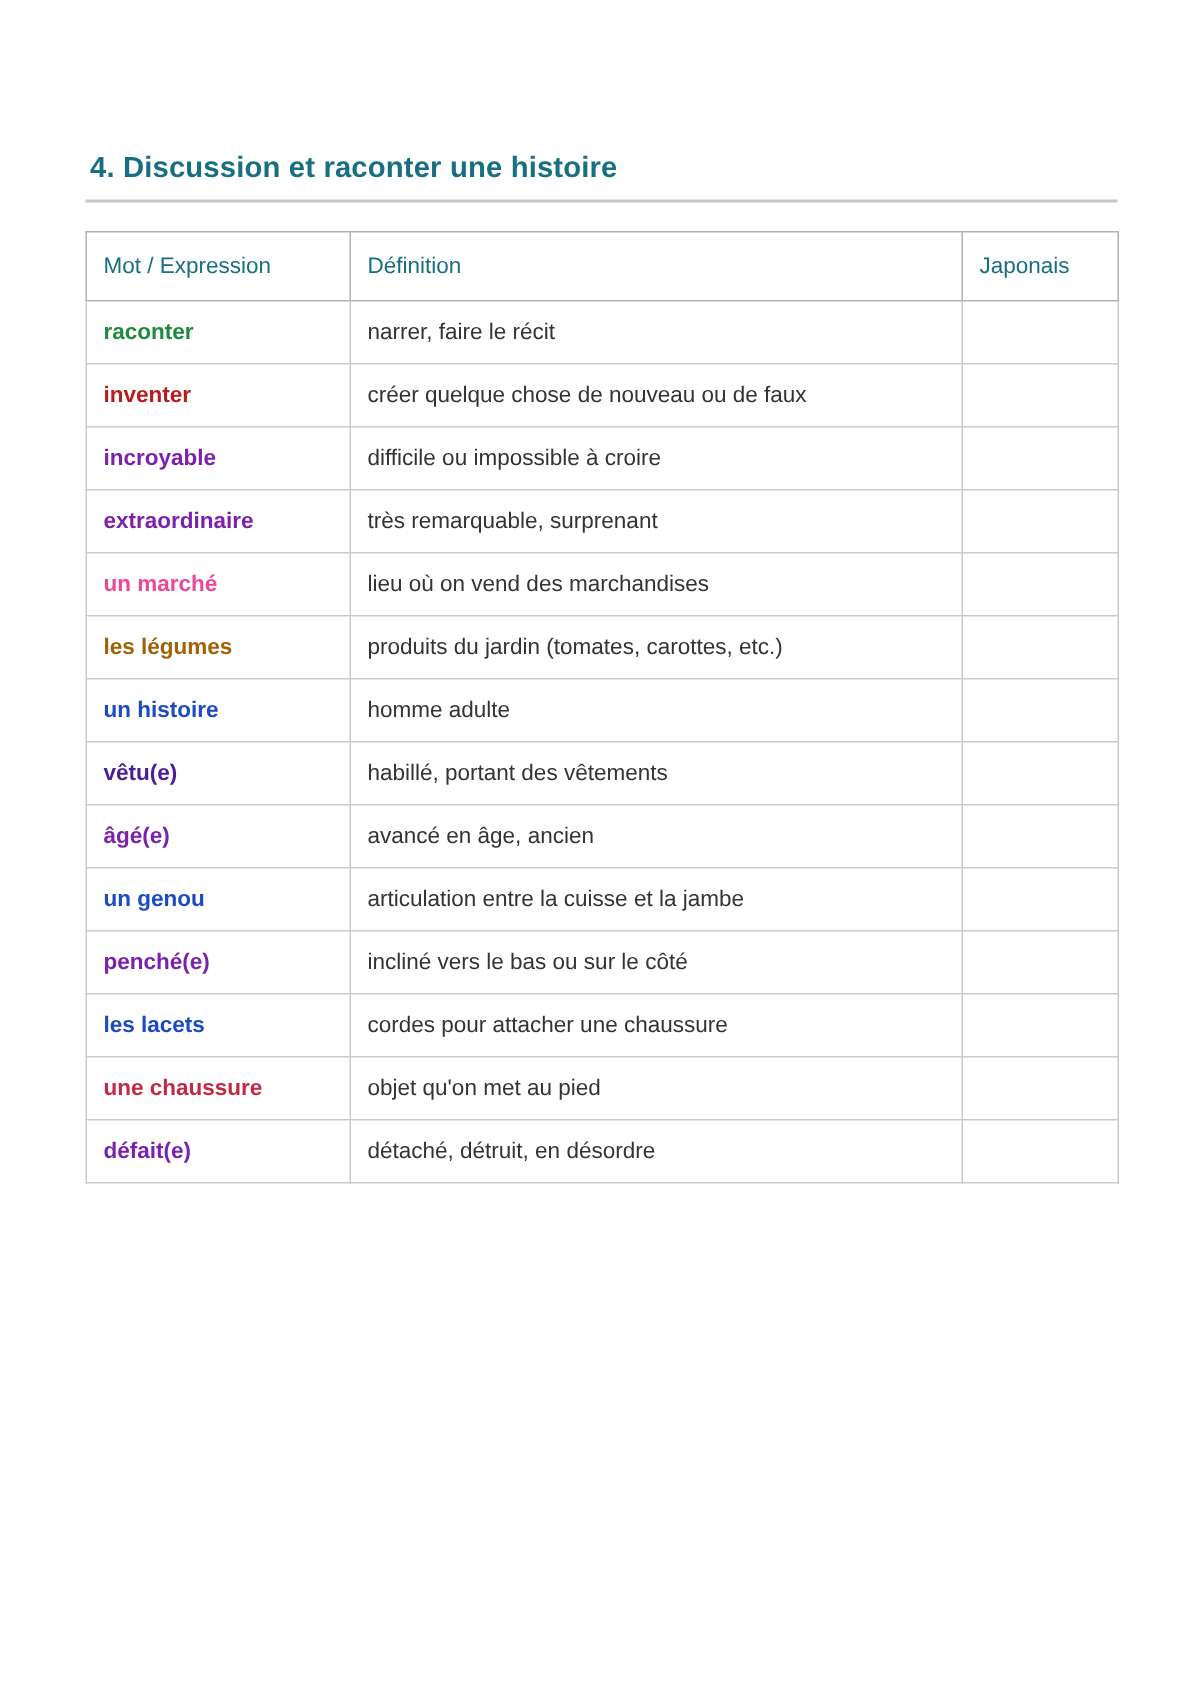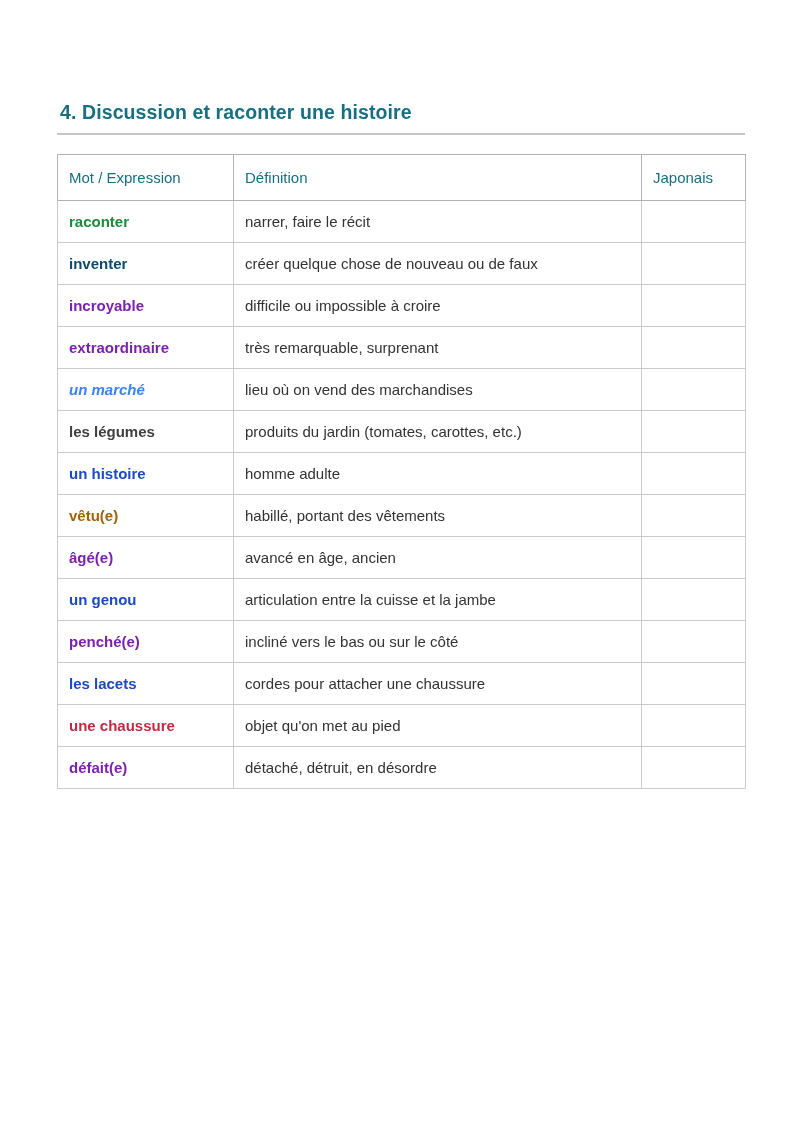--- a/index.html
+++ b/index.html
@@ -86,57 +86,57 @@
       </tr>
     </thead>
     <tbody>
   <tr>
     <td class="word-cell" style="color: rgb(30, 138, 61);">raconter</td>
     <td class="definition-cell">narrer, faire le récit</td>
     <td class="japanese-cell"></td>
   </tr>
 
   <tr>
-    <td class="word-cell" style="color: #0c4a6e;">inventer</td>
+    <td class="word-cell" style="color: #b91c1c;">inventer</td>
     <td class="definition-cell">créer quelque chose de nouveau ou de faux</td>
     <td class="japanese-cell"></td>
   </tr>
 
   <tr>
     <td class="word-cell" style="color: rgb(124, 33, 173);">incroyable</td>
     <td class="definition-cell">difficile ou impossible à croire</td>
     <td class="japanese-cell"></td>
   </tr>
 
   <tr>
     <td class="word-cell" style="color: rgb(124, 33, 173);">extraordinaire</td>
     <td class="definition-cell">très remarquable, surprenant</td>
     <td class="japanese-cell"></td>
   </tr>
 
   <tr>
-    <td class="word-cell" style="color: #3b82f6; font-style: italic;">un marché</td>
+    <td class="word-cell" style="color: #ec4899;">un marché</td>
     <td class="definition-cell">lieu où on vend des marchandises</td>
     <td class="japanese-cell"></td>
   </tr>
 
   <tr>
-    <td class="word-cell" style="color: #404040;">les légumes</td>
+    <td class="word-cell" style="color: #a16207;">les légumes</td>
     <td class="definition-cell">produits du jardin (tomates, carottes, etc.)</td>
     <td class="japanese-cell"></td>
   </tr>
 
   <tr>
     <td class="word-cell" style="color: rgb(27, 74, 194);">un histoire</td>
     <td class="definition-cell">homme adulte</td>
     <td class="japanese-cell"></td>
   </tr>
 
   <tr>
-    <td class="word-cell" style="color: #a16207;">vêtu(e)</td>
+    <td class="word-cell" style="color: #4c1d95;">vêtu(e)</td>
     <td class="definition-cell">habillé, portant des vêtements</td>
     <td class="japanese-cell"></td>
   </tr>
 
   <tr>
     <td class="word-cell" style="color: rgb(124, 33, 173);">âgé(e)</td>
     <td class="definition-cell">avancé en âge, ancien</td>
     <td class="japanese-cell"></td>
   </tr>
 

